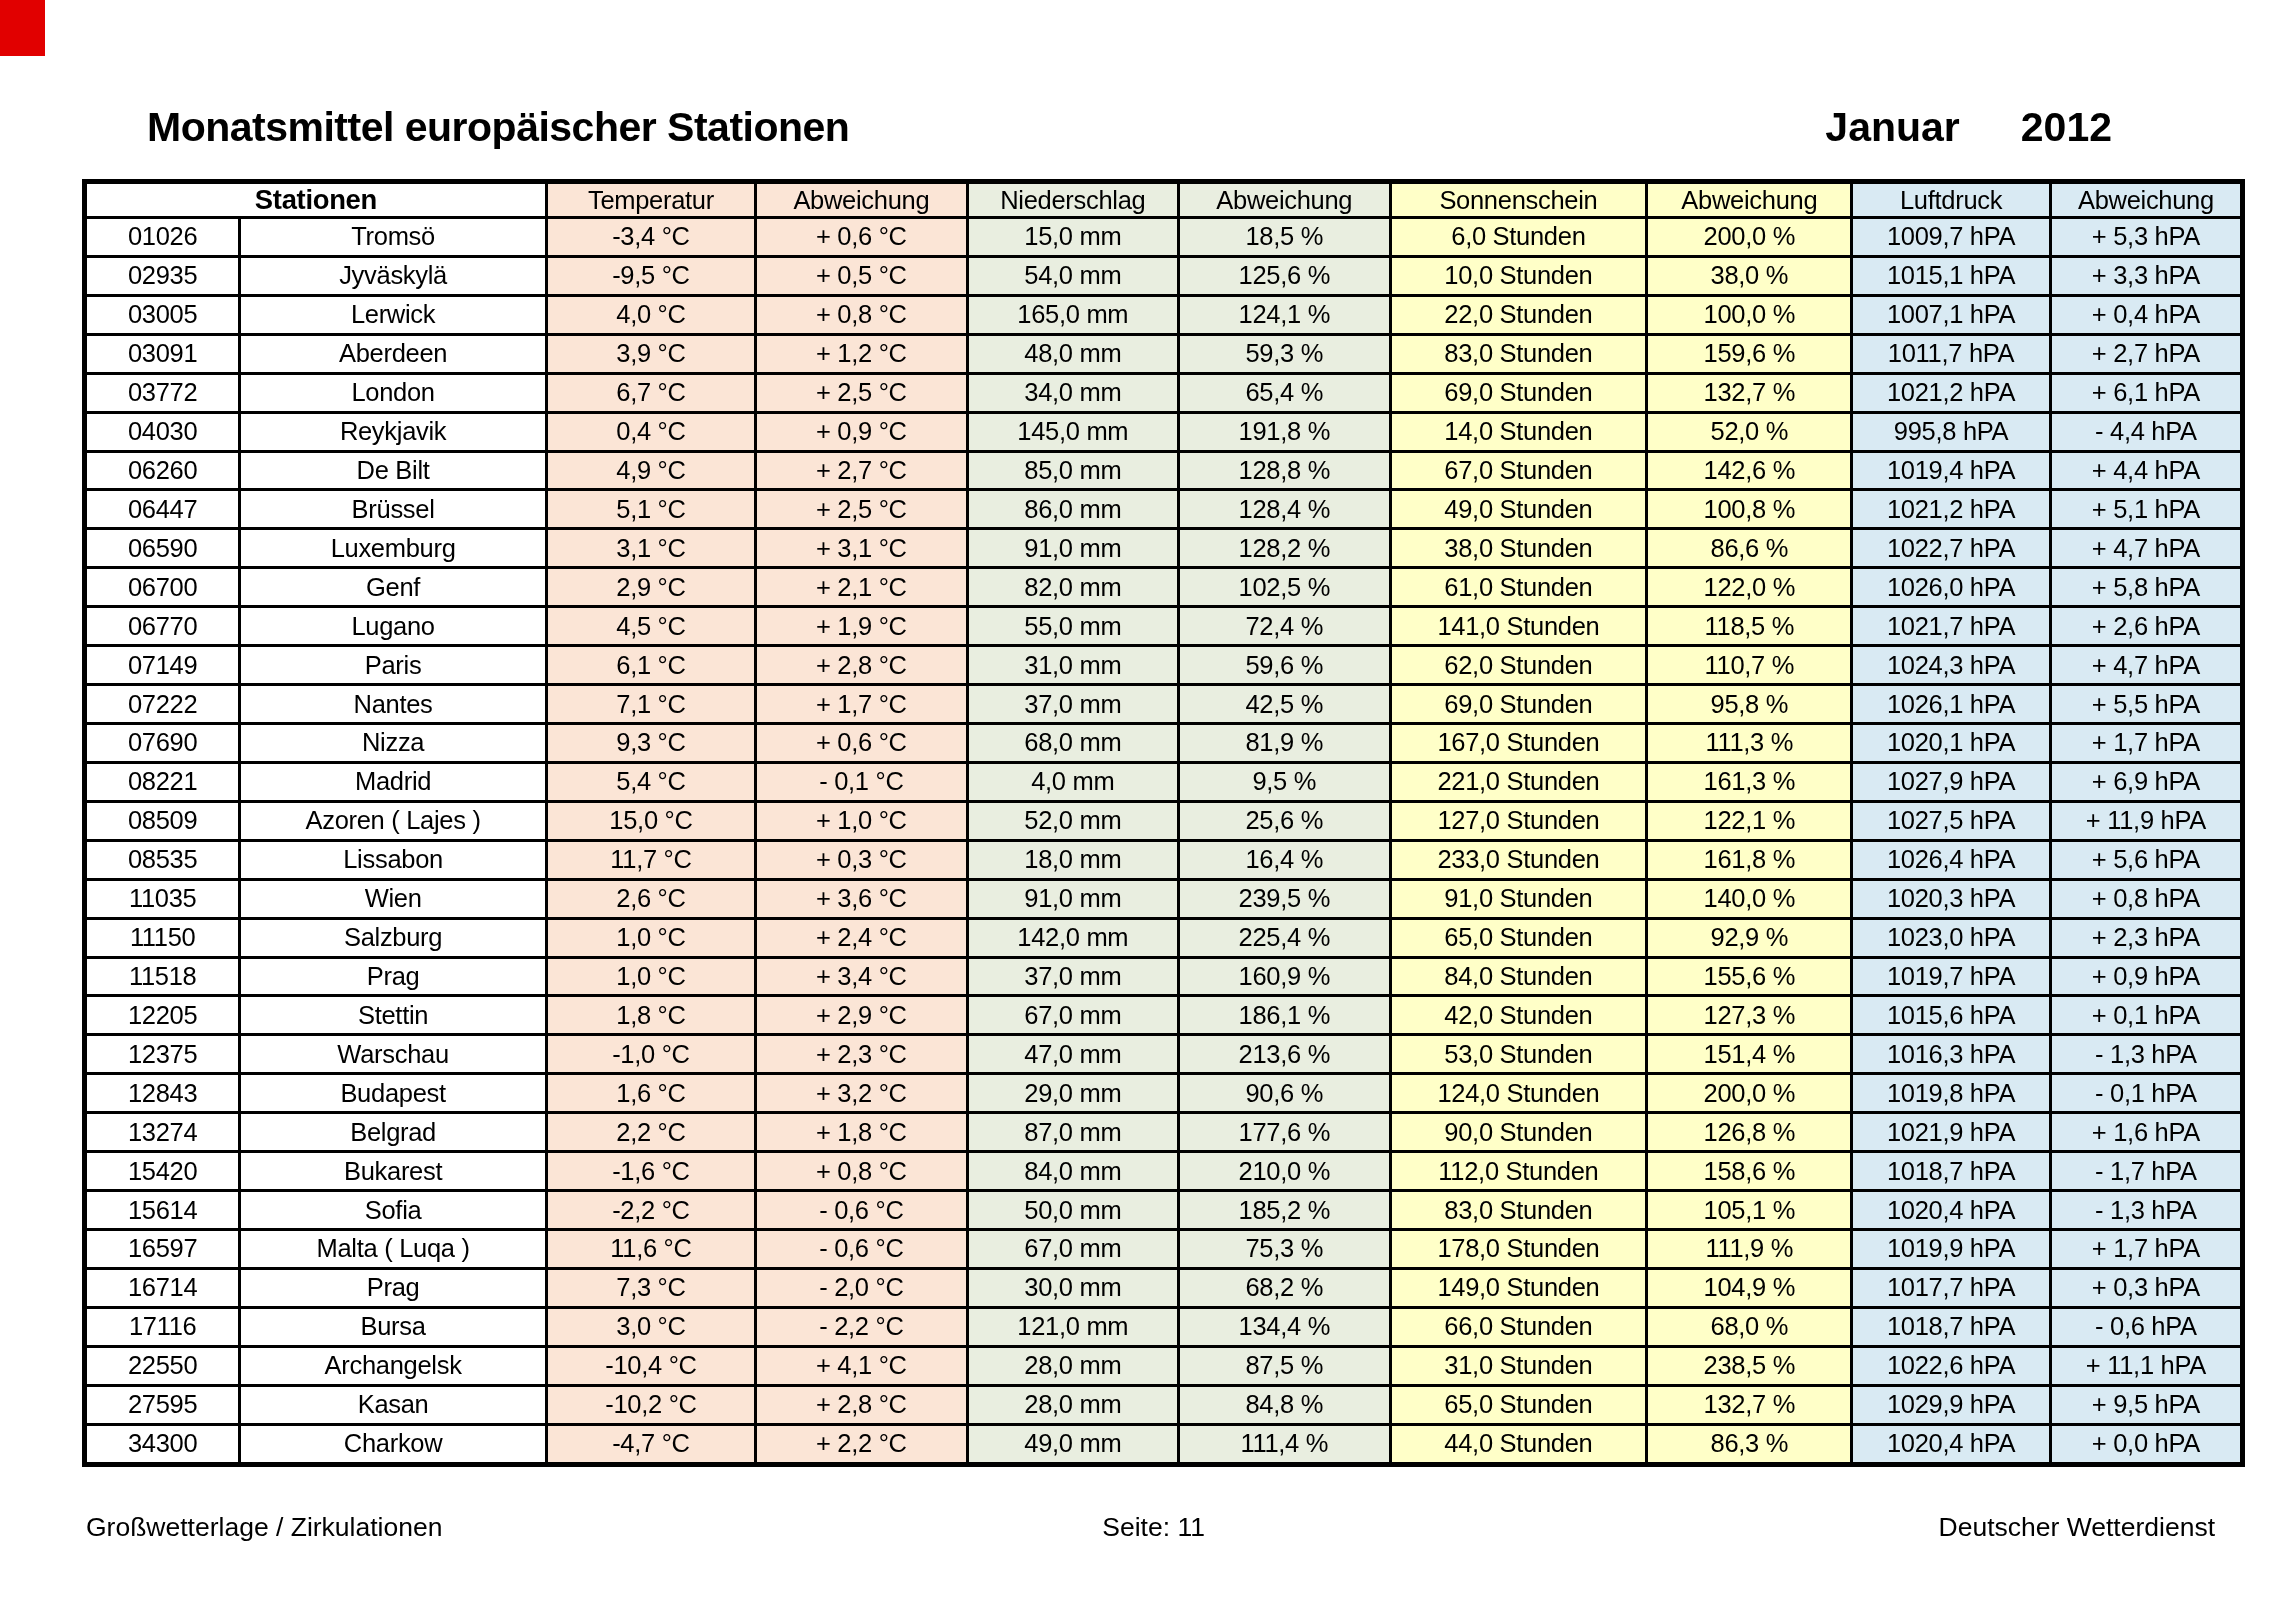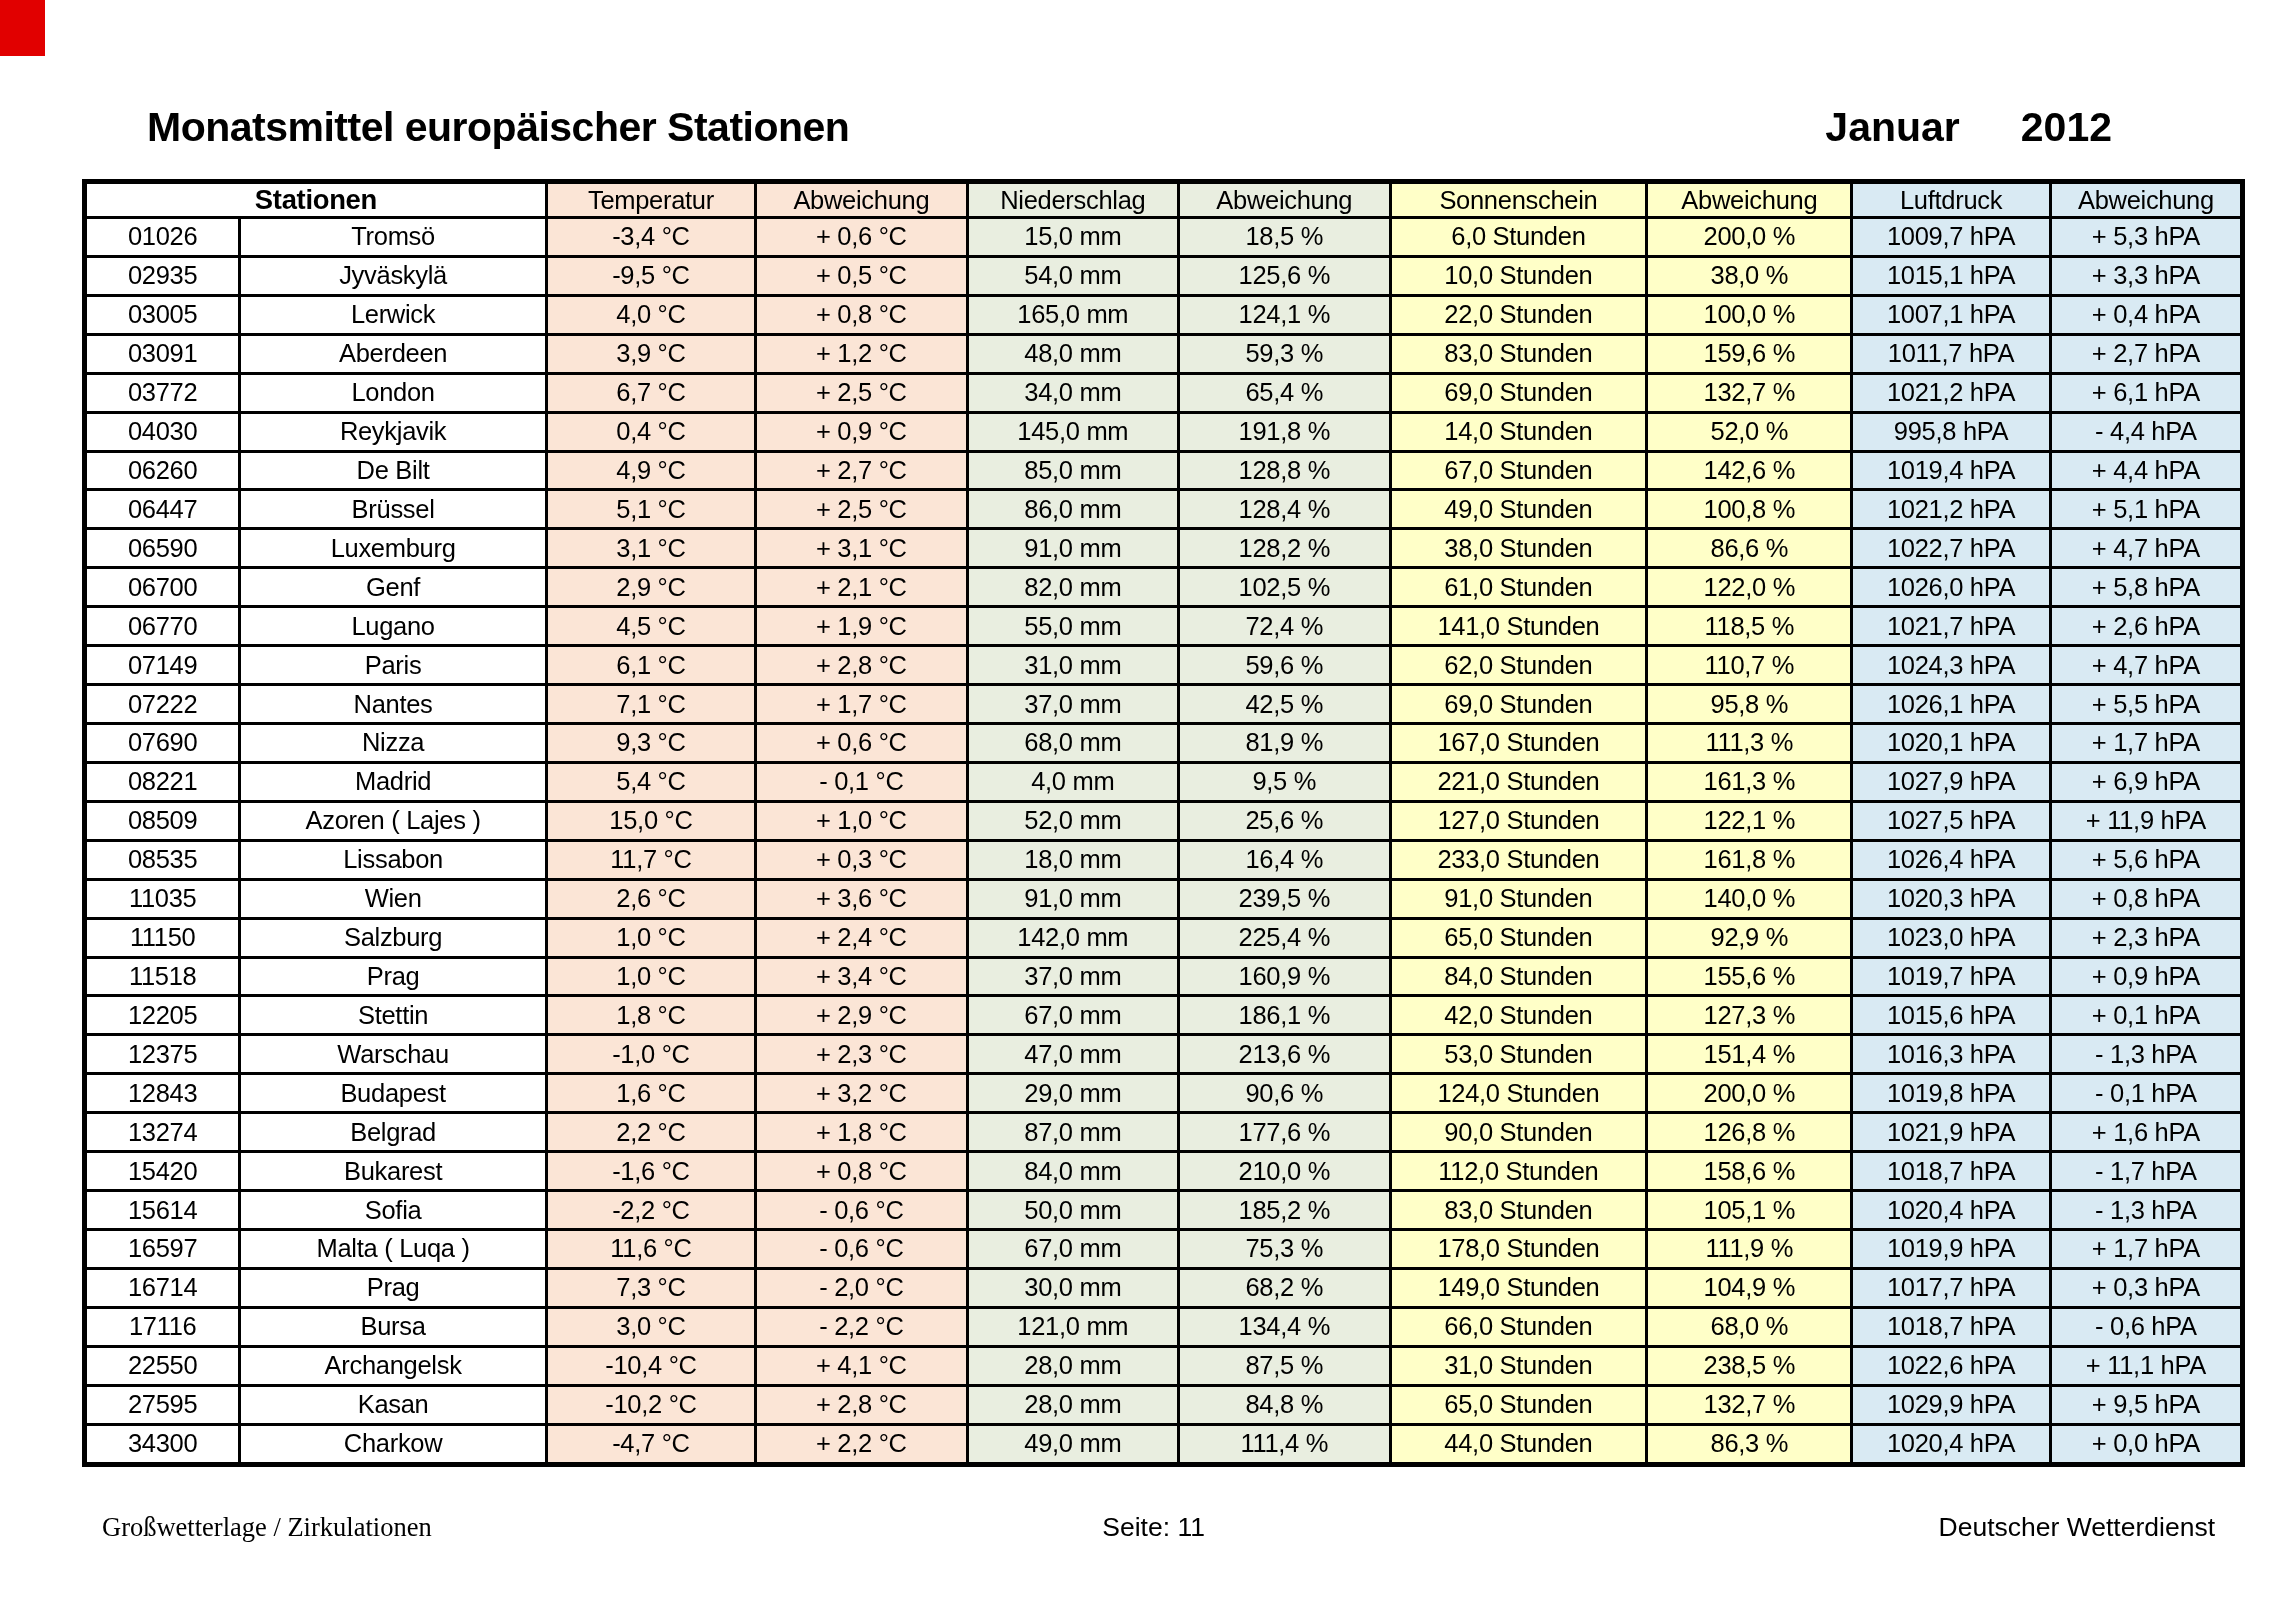--- a/index.html
+++ b/index.html
@@ -55,21 +55,21 @@
   thead th:nth-child(8), thead th:nth-child(9) { background: var(--press-bg); }
   
   tbody td:nth-child(3), tbody td:nth-child(4) { background: var(--temp-bg); }
   tbody td:nth-child(5), tbody td:nth-child(6) { background: var(--precip-bg); }
   tbody td:nth-child(7), tbody td:nth-child(8) { background: var(--sun-bg); }
   tbody td:nth-child(9), tbody td:nth-child(10) { background: var(--press-bg); }
   .footer {
     position: absolute; left: 86px; right: 78px; top: 1512px;
     font-size: 26.5px;
   }
-  .footer .footer-left { position: absolute; left: 16px; font-family: Liberation Serif, serif; }
+  .footer .footer-left { position: absolute; left: 0; }
   .footer .footer-center { position: absolute; left: 50%; transform: translateX(-47%); }
   .footer .footer-right { position: absolute; right: 0; }
 </style>
 </head>
 <body>
 
 <div class="corner-marker"></div>
 
 <div class="page-title">Monatsmittel europäischer Stationen</div>
 

